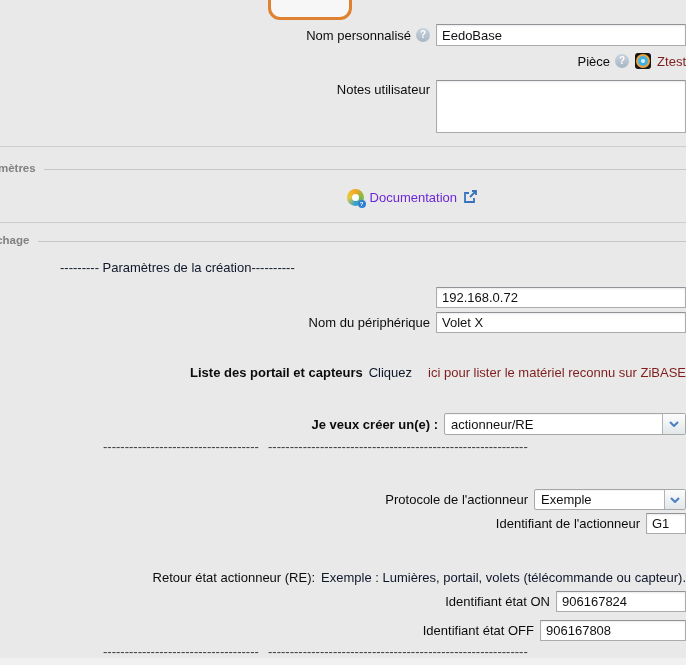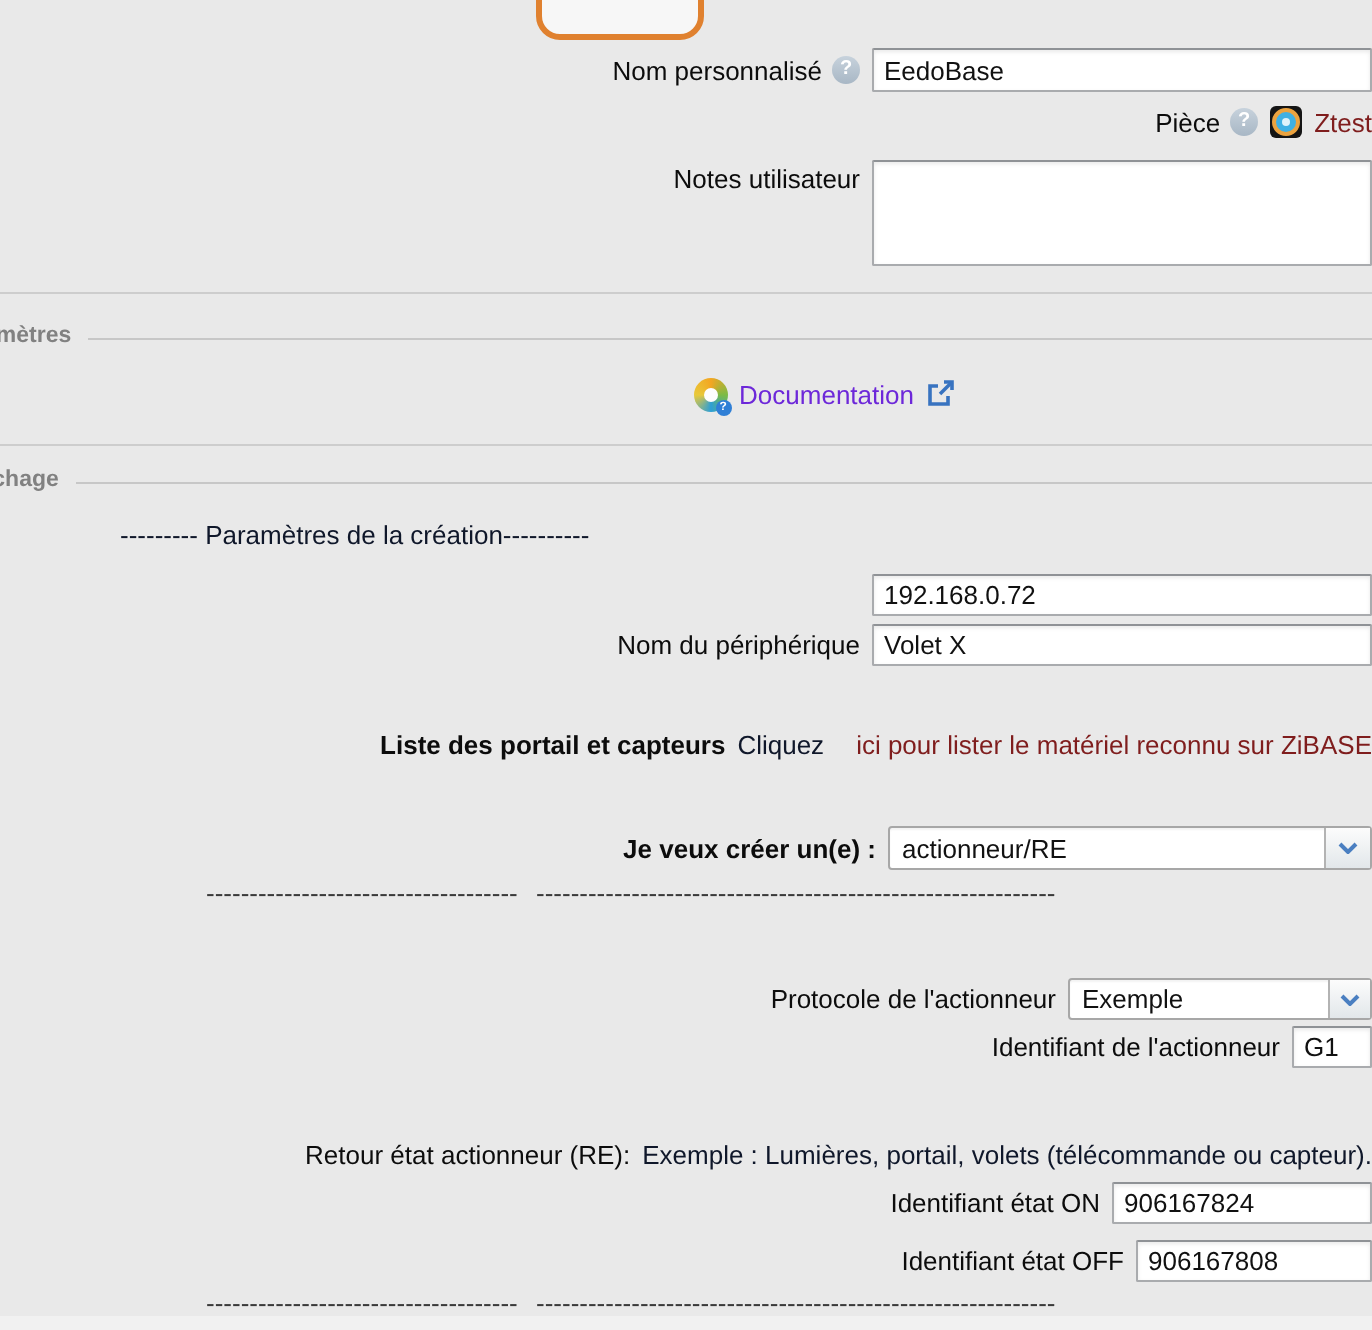--- a/index.html
+++ b/index.html
@@ -229,21 +229,21 @@
     <div class="content">
       <input class="txt" style="width: 130px; height: 21px;" type="text" value="906167824">
     </div>
   </div>
 
   <div class="row" style="top:620px;height:21px;">
     <div class="lbl">
         <span>Identifiant état OFF</span>
       </div>
     <div class="content">
-      <input class="txt" style="width: 118px; height: 21px;" type="text" value="906167808">
+      <input class="txt" style="width: 146px; height: 21px;" type="text" value="906167808">
     </div>
   </div>
 
   <div class="dashrow" style="position:absolute;top:644px;left:0;width:686px;height:16px;">
     <span class="dash-left">----------------------------------------------------------------------</span>
     <span class="dash-right">----------------------------------------------------------------------</span>
   </div>
 
   <div class="bottom-strip"></div>
 </div>

